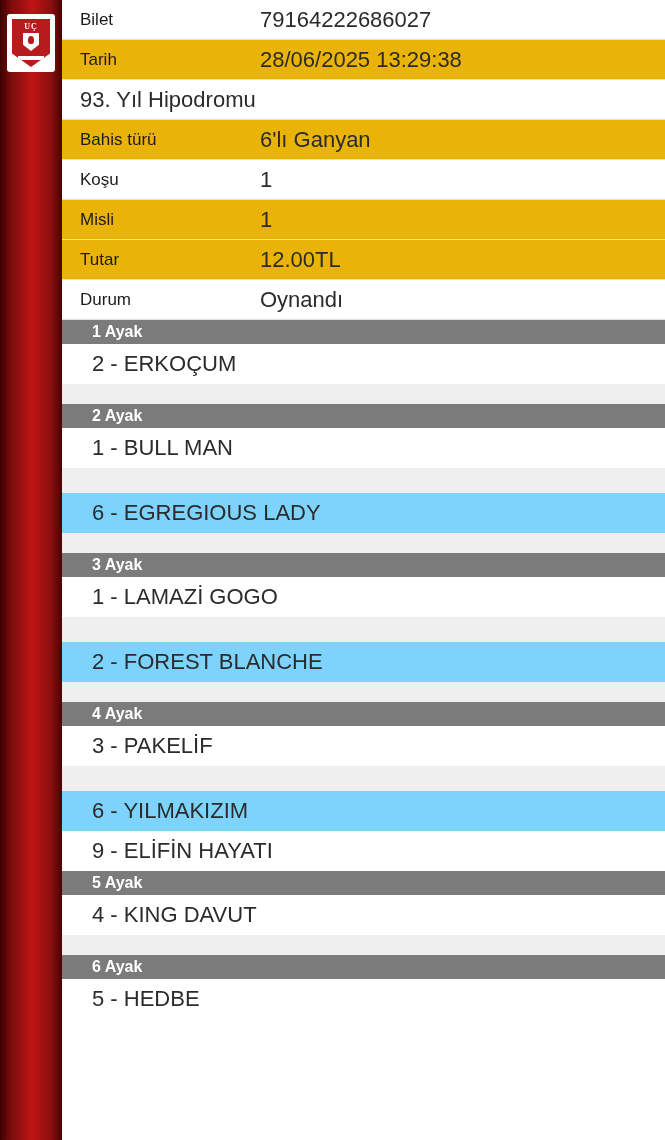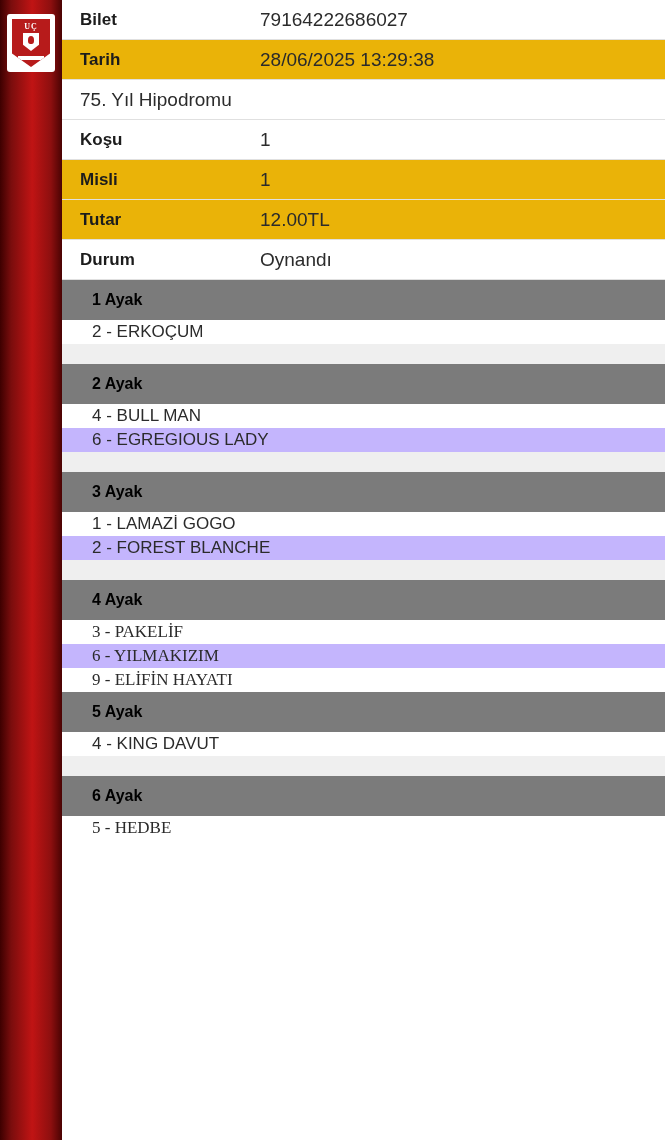--- a/index.html
+++ b/index.html
@@ -105,60 +105,60 @@
     padding-left: 18px;
     background: #ffffff;
   }
   .info-row.alt {
     background: #eab308;
   }
   .info-label {
     width: 180px;
     flex: 0 0 180px;
     font-size: 17px;
-    font-weight: bold;
+    font-weight: normal;
     color: #1c1c1c;
   }
   .info-value {
-    font-size: 19px;
+    font-size: 22px;
     color: #2b2b2b;
   }
 
   
   .leg-header {
-    height: 40px;
+    height: 24px;
     display: flex;
     align-items: center;
     background: #7b7b7b;
-    color: #000000;
+    color: #ffffff;
     font-size: 16px;
     font-weight: bold;
     padding-left: 30px;
     box-sizing: border-box;
   }
   .leg-group {
     background: #efefef;
     padding-bottom: 20px;
   }
   .leg-group.tight {
     padding-bottom: 0;
-    font-family: Liberation Serif, serif;
   }
   .horse-row {
-    height: 24px;
+    height: 40px;
     display: flex;
     align-items: center;
     padding-left: 30px;
     box-sizing: border-box;
-    font-size: 17px;
+    font-size: 22px;
     color: #2b2b2b;
     background: #ffffff;
   }
   .horse-row.alt {
-    background: #c4b5fd;
+    background: #7dd3fc;
+    margin-top: 25px;
   }
 </style>
 </head>
 <body>
 
 <div class="page">
 
   <div class="rail">
     <div class="logo-badge">
       <div class="logo-inner">
@@ -174,21 +174,25 @@
     <div>
       <div class="info-row">
         <div class="info-label">Bilet</div>
         <div class="info-value">79164222686027</div>
       </div>
       <div class="info-row alt">
         <div class="info-label">Tarih</div>
         <div class="info-value">28/06/2025 13:29:38</div>
       </div>
       <div class="info-row">
-        <div class="info-value">75. Yıl Hipodromu</div>
+        <div class="info-value">93. Yıl Hipodromu</div>
+      </div>
+      <div class="info-row alt">
+        <div class="info-label">Bahis türü</div>
+        <div class="info-value">6'lı Ganyan</div>
       </div>
       <div class="info-row">
         <div class="info-label">Koşu</div>
         <div class="info-value">1</div>
       </div>
       <div class="info-row alt">
         <div class="info-label">Misli</div>
         <div class="info-value">1</div>
       </div>
       <div class="info-row alt">
@@ -201,21 +205,21 @@
       </div>
     </div>
 
     <div class="leg-header">1 Ayak</div>
     <div class="leg-group">
       <div class="horse-row">2 - ERKOÇUM</div>
     </div>
 
     <div class="leg-header">2 Ayak</div>
     <div class="leg-group">
-      <div class="horse-row">4 - BULL MAN</div>
+      <div class="horse-row">1 - BULL MAN</div>
       <div class="horse-row alt">6 - EGREGIOUS LADY</div>
     </div>
 
     <div class="leg-header">3 Ayak</div>
     <div class="leg-group">
       <div class="horse-row">1 - LAMAZİ GOGO</div>
       <div class="horse-row alt">2 - FOREST BLANCHE</div>
     </div>
 
     <div class="leg-header">4 Ayak</div>

